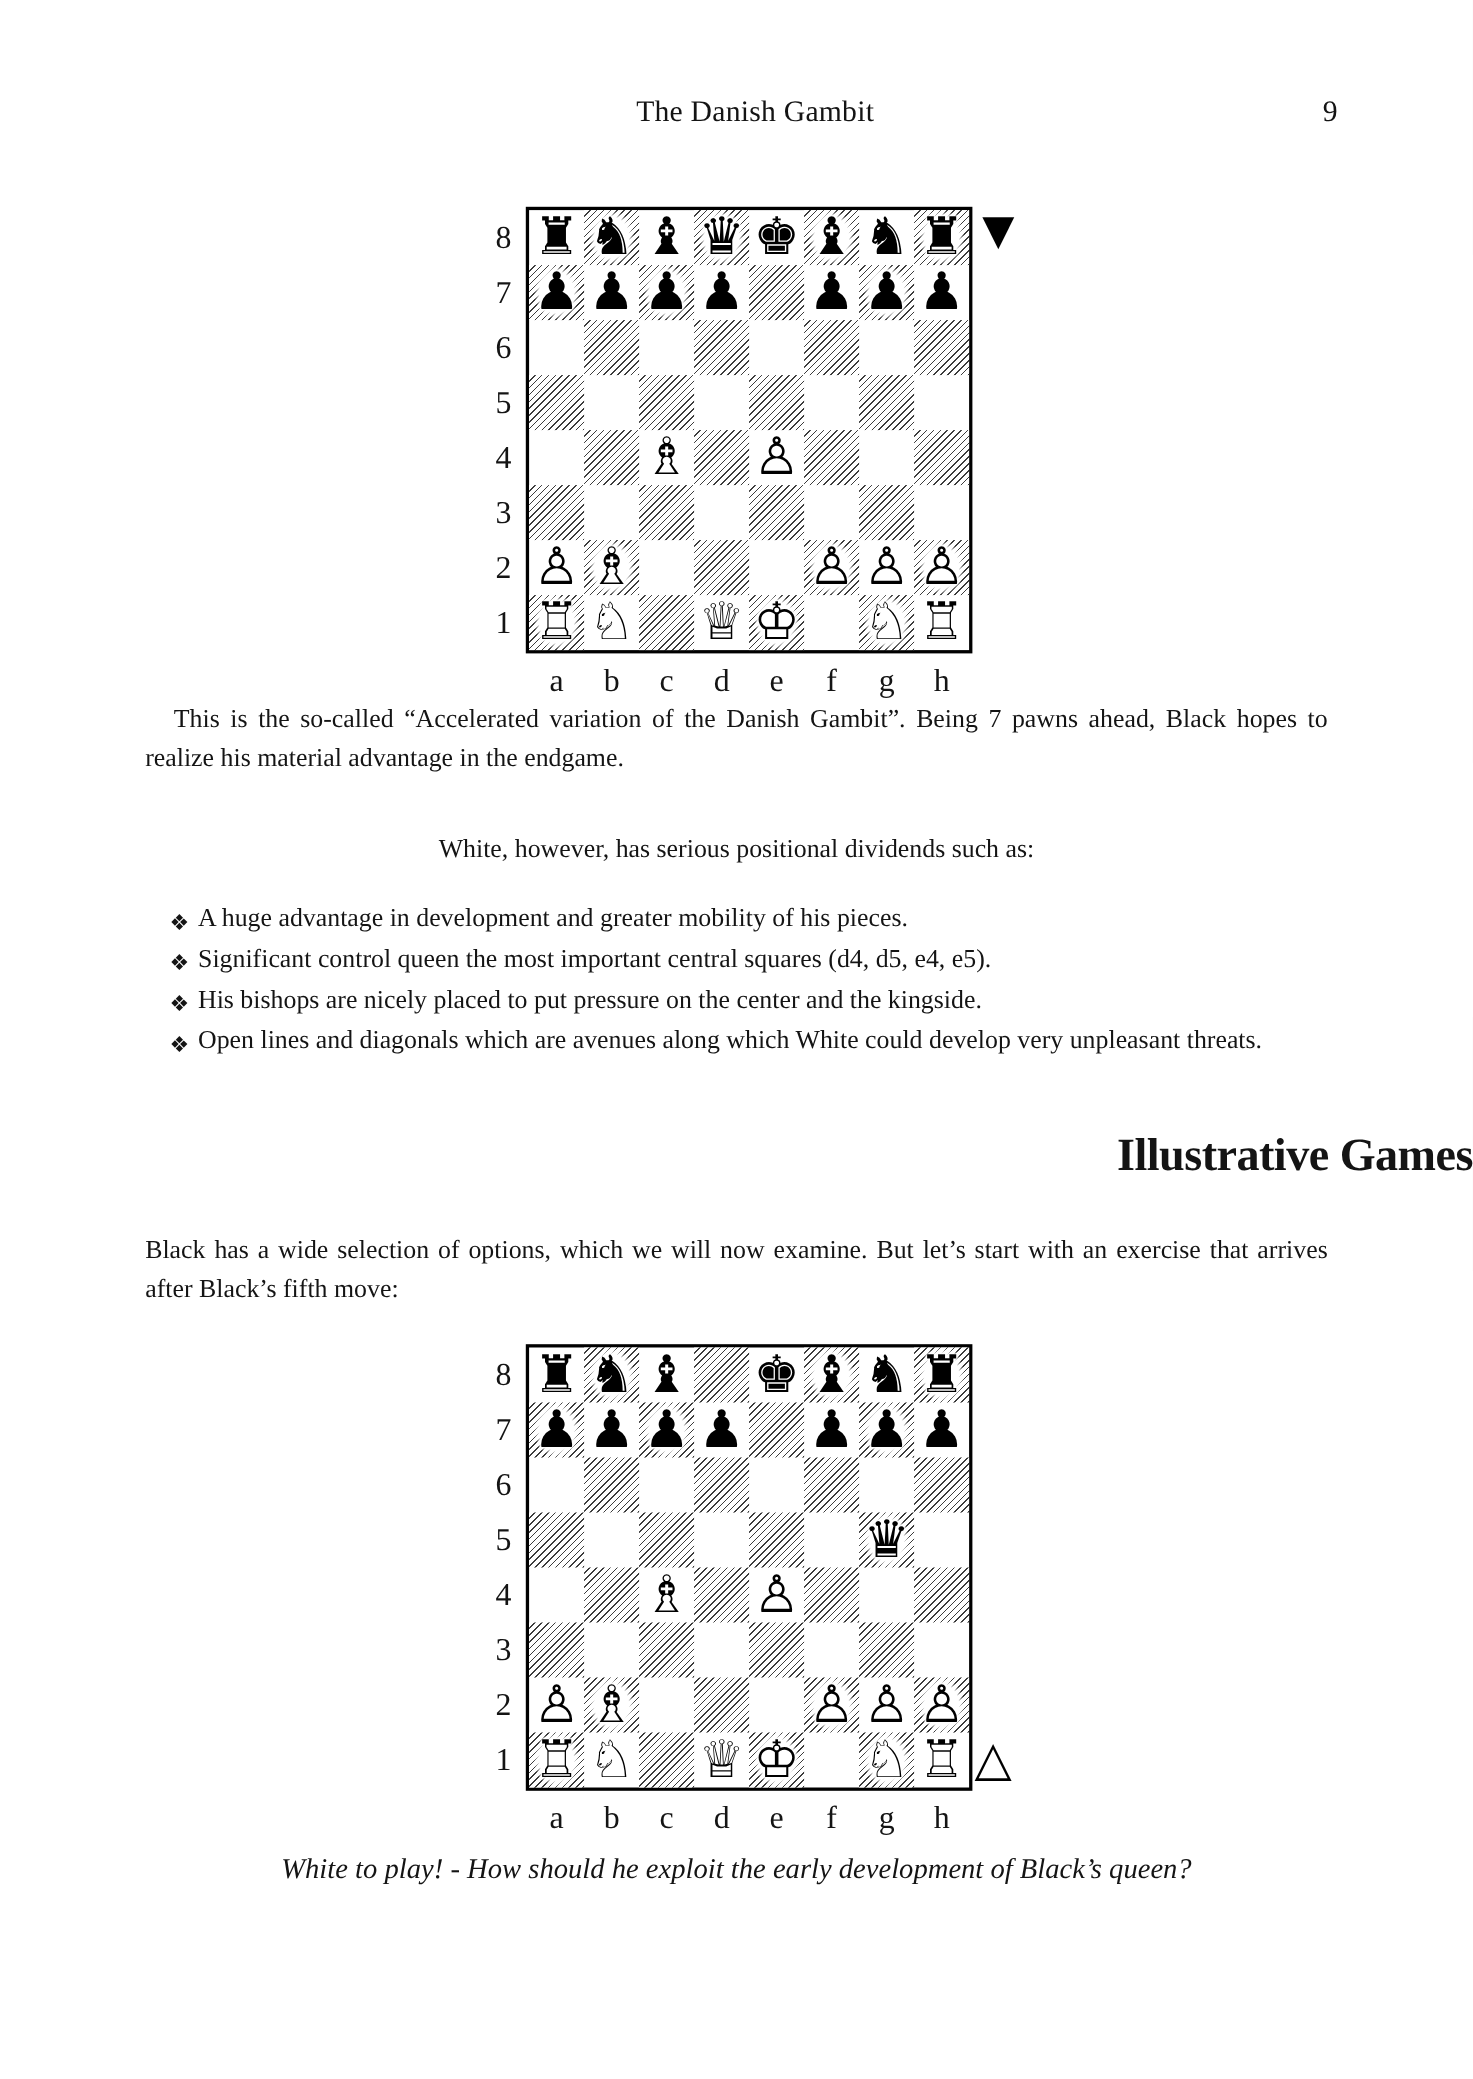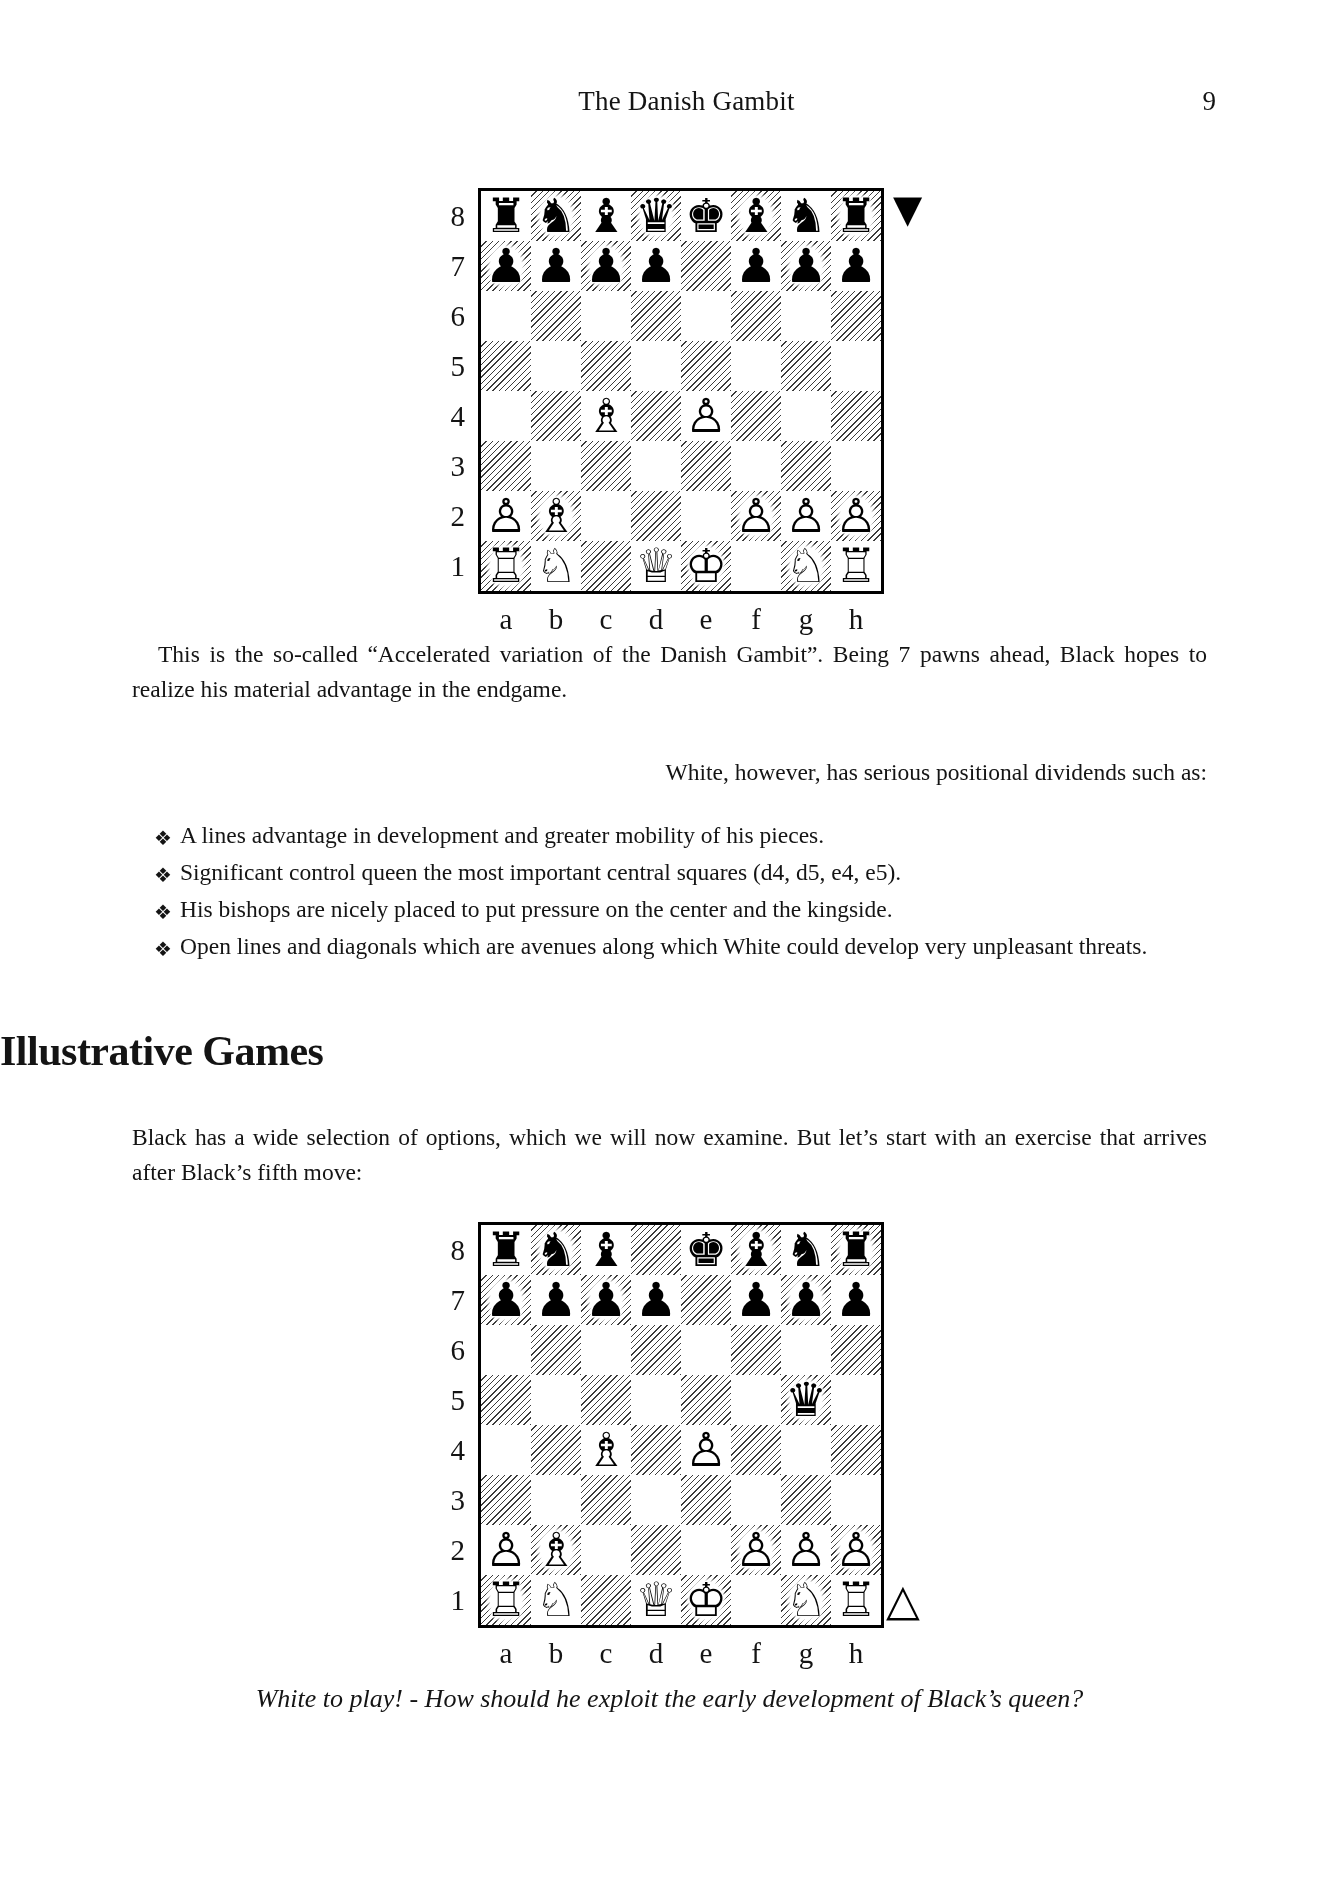--- a/index.html
+++ b/index.html
@@ -63,39 +63,39 @@
   }
   .to-move.black-marker { font-size: 38px; }
   .to-move.white-marker { font-size: 44px; }
 
   
   .para {
     position: absolute; left: 132px; width: 1075px;
     font-size: 23.5px; line-height: 35px; text-align: justify;
   }
   .para.indent-first { text-indent: 26px; }
-  .para.single { text-align: right; }
+  .para.single { text-align: center; }
 
   .bullet-list {
     position: absolute; left: 132px; width: 1075px;
     margin: 0; padding: 0; list-style: none;
   }
   .bullet-list li {
     position: relative; padding-left: 48px;
     font-size: 23.5px; line-height: 37px; text-align: justify;
   }
   .bullet-glyph {
     position: absolute; left: 22px; top: 3px;
     font-family: "DejaVu Sans", sans-serif;
     font-size: 20px; line-height: 37px;
   }
 
   .section-heading {
     position: absolute; top: 1027px; left: 0; width: 100%;
-    text-align: left; font-size: 42px; font-weight: bold;
+    text-align: right; font-size: 42px; font-weight: bold;
     letter-spacing: -0.5px;
   }
 
   .caption {
     position: absolute; top: 1684px; left: 0; width: 100%;
     text-align: center; font-size: 26px;
     font-weight: normal; font-style: italic;
   }
 </style>
 </head>
@@ -252,21 +252,21 @@
       </div>
   </div>
 
   <div class="para indent-first" style="top:637px;">This is the so-called “Accelerated variation of the Danish Gambit”. Being 7 pawns ahead, Black hopes to realize his material advantage in the endgame.</div>
 
   <div class="para single" style="top:755px;">White, however, has serious positional dividends such as:</div>
 
   <ul class="bullet-list" style="top:817px;">
     <li>
       <span class="bullet-glyph">❖</span>
-      <span>A lines advantage in development and greater mobility of his pieces.</span>
+      <span>A huge advantage in development and greater mobility of his pieces.</span>
     </li>
     <li>
       <span class="bullet-glyph">❖</span>
       <span>Significant control queen the most important central squares (d4, d5, e4, e5).</span>
     </li>
     <li>
       <span class="bullet-glyph">❖</span>
       <span>His bishops are nicely placed to put pressure on the center and the kingside.</span>
     </li>
     <li>

